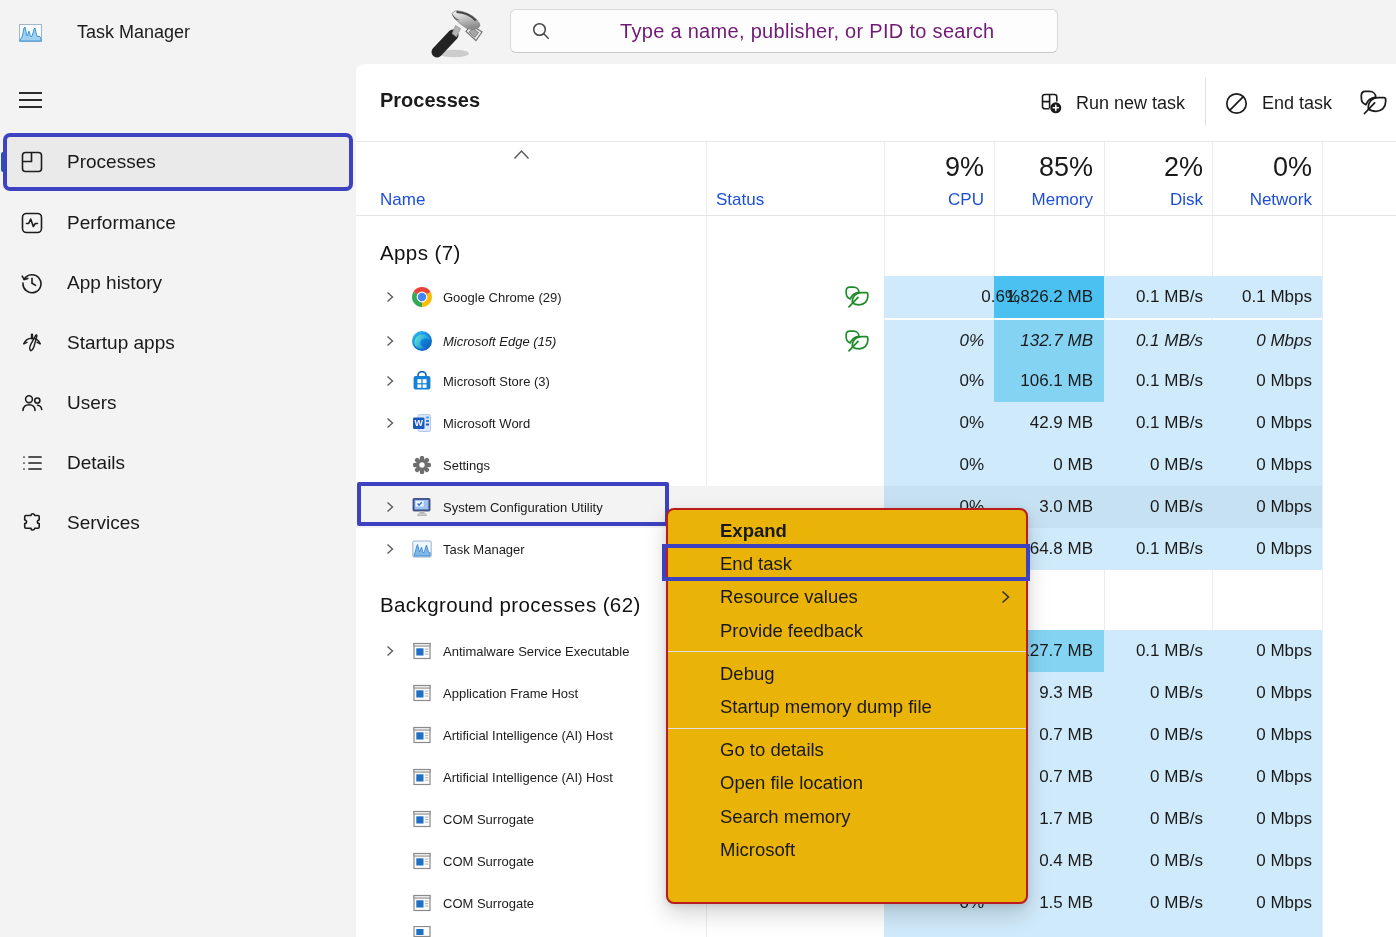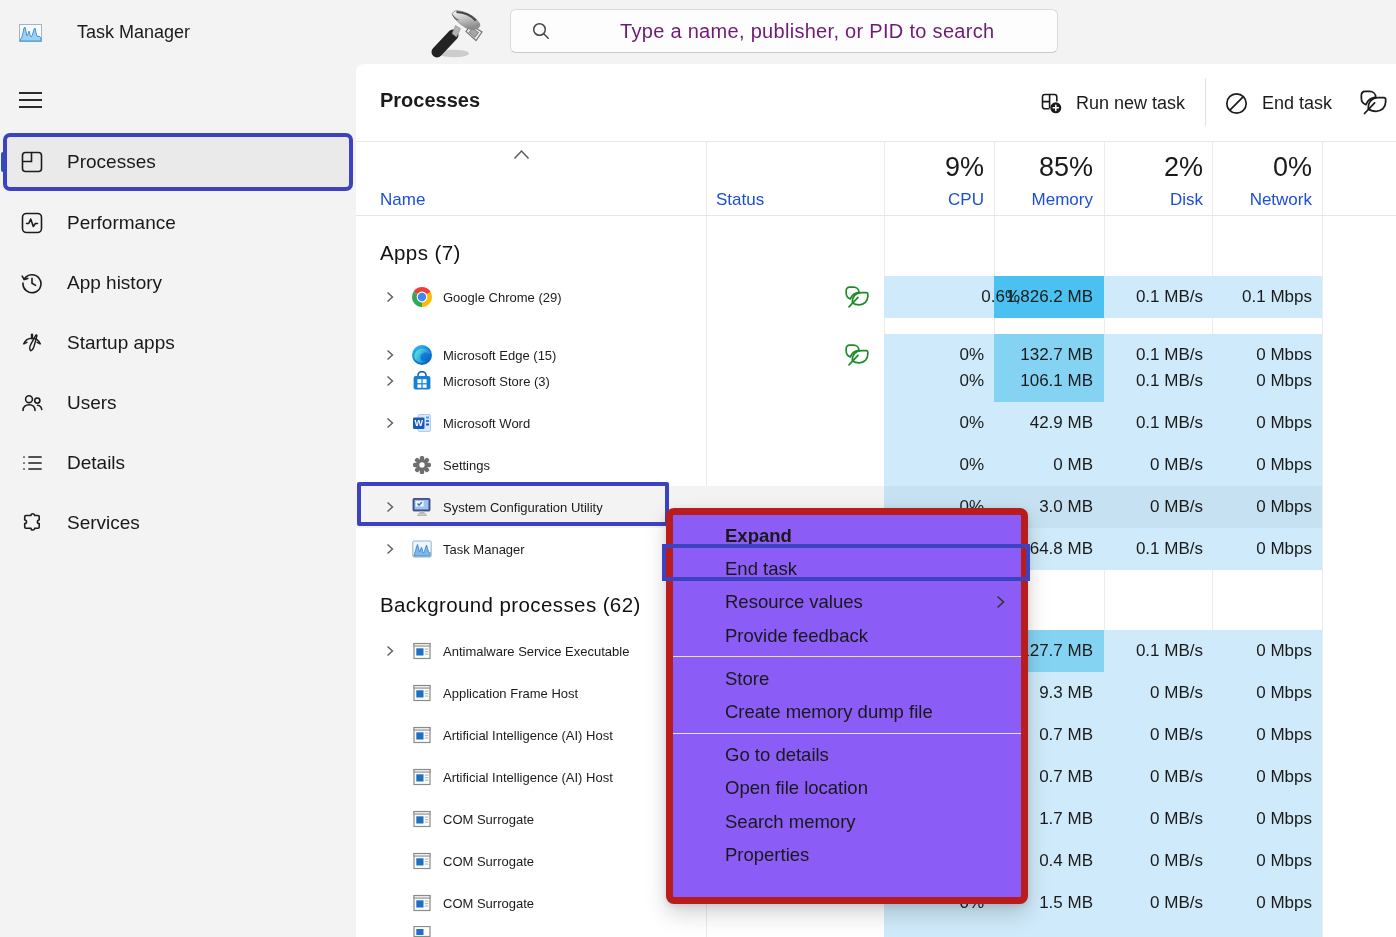--- a/index.html
+++ b/index.html
@@ -28,21 +28,21 @@
   .theadline { position:absolute; left:0; top:151px; width:1040px; height:1px; background:#e6e6e6; }
   .group { position:absolute; left:24px; font-size:20.5px; color:#111; letter-spacing:0.4px; }
   .row { position:absolute; left:0; width:1040px; height:42px; }
   .cell { position:absolute; top:0; height:42px; }
   .val { position:absolute; top:0; height:42px; line-height:42px; font-size:17px; text-align:right; color:#1b1b1b; }
   .chev { position:absolute; left:28px; top:50%; transform:translateY(-50%); width:12px; height:12px; }
   .ricon { position:absolute; left:56px; top:50%; transform:translateY(-50%); width:20px; height:20px; }
   .rname { position:absolute; left:87px; top:50%; transform:translateY(-50%); font-size:13px; white-space:nowrap; }
   .leaf { position:absolute; left:489px; top:50%; transform:translateY(-50%); width:23px; height:23px; }
   
-  .menu { left:666px; top:508px; width:362px; height:396px; background:#8b5cf6; border:7px solid #b91c1c;
+  .menu { left:666px; top:508px; width:362px; height:396px; background:#eab308; border:2px solid #b91c1c;
     border-radius:8px; box-shadow:0 10px 22px rgba(0,0,0,0.17), 0 2px 6px rgba(0,0,0,0.10); z-index:30; }
   .mi { position:relative; height:33.2px; line-height:33.2px; padding-left:52px; font-size:18.5px; color:#191919; white-space:nowrap; }
   .msep { height:10px; position:relative; }
   .msep:after { content:""; position:absolute; left:0; right:0; top:4.5px; height:1px; background:#e2e2e2; }
   .endbox { left:662px; top:544px; width:368px; height:37px; border:4px solid #3d43c0; z-index:40; }
   .selbox { left:357px; top:482px; width:312px; height:44px; border:4px solid #3d43c0; border-radius:2px; z-index:20; }
 </style>
 </head>
 <body>
 
@@ -228,21 +228,21 @@
           <path d="M1.2,4.6 C1.2,2.6 2.6,1.2 4.6,1.2 L8.6,1.2 C11.6,1.2 13.9,3.4 14,6.3 C9.7,6.9 6.6,9.3 5.3,13.0 C2.8,12.1 1.2,9.9 1.2,7.3 Z"></path>
           <path d="M7.5,16.8 C6.8,11 10.5,6.6 16.4,6.6 L21.2,6.6 C22.3,6.6 22.8,7.1 22.8,8.2 L22.8,10.3 C22.8,15.2 19.2,18.8 14.3,18.8 C11.5,18.8 9.0,18.1 7.5,16.8 Z"></path>
           <path d="M4.0,20.8 L13.0,11.3"></path>
         </g>
       </svg>
     <div class="val" style="left:528px; width:100px;margin-left:36px;">0.6%</div>
     <div class="val" style="left:638px; width:99px;">1,826.2 MB</div>
     <div class="val" style="left:748px; width:99px;">0.1 MB/s</div>
     <div class="val" style="left:856px; width:100px;">0.1 Mbps</div>
   </div>
-  <div class="row" style="top:270px;">
+  <div class="row" style="top:256px;font-style:italic;">
     <div class="cell" style="left:528px; width:110px; background:#cfeafa;"></div>
     <div class="cell" style="left:638px; width:110px; background:#85d3f3;"></div>
     <div class="cell" style="left:748px; width:108px; background:#cfeafa;"></div>
     <div class="cell" style="left:856px; width:110px; background:#cfeafa;"></div>
     <svg class="chev" viewBox="0 0 12 12">
         <path d="M3.5,1.5 L8.5,6 L3.5,10.5" fill="none" stroke="#5d5d5d" stroke-width="1.4"></path>
       </svg>
     <svg class="ricon" viewBox="0 0 20 20">
         <defs>
           <linearGradient id="eg1" x1="0.1" y1="0" x2="0.8" y2="1">
@@ -530,22 +530,22 @@
   <div style="height:4px"></div>
   <div class="mi" style="font-weight:700;">Expand</div>
   <div class="mi">End task</div>
   <div class="mi">Resource values
     <svg style="position:absolute; right:16px; top:10px;" width="9" height="14" viewBox="0 0 9 14">
         <path d="M1.5,1.5 L7.5,7 L1.5,12.5" fill="none" stroke="#333" stroke-width="1.6"></path>
       </svg>
   </div>
   <div class="mi">Provide feedback</div>
   <div class="msep"></div>
-  <div class="mi">Store</div>
-  <div class="mi">Create memory dump file</div>
+  <div class="mi">Debug</div>
+  <div class="mi">Startup memory dump file</div>
   <div class="msep"></div>
   <div class="mi">Go to details</div>
   <div class="mi">Open file location</div>
   <div class="mi">Search memory</div>
-  <div class="mi">Properties</div>
+  <div class="mi">Microsoft</div>
 </div>
 <div class="abs selbox"></div>
 <div class="abs endbox"></div>
 
 </body></html>

